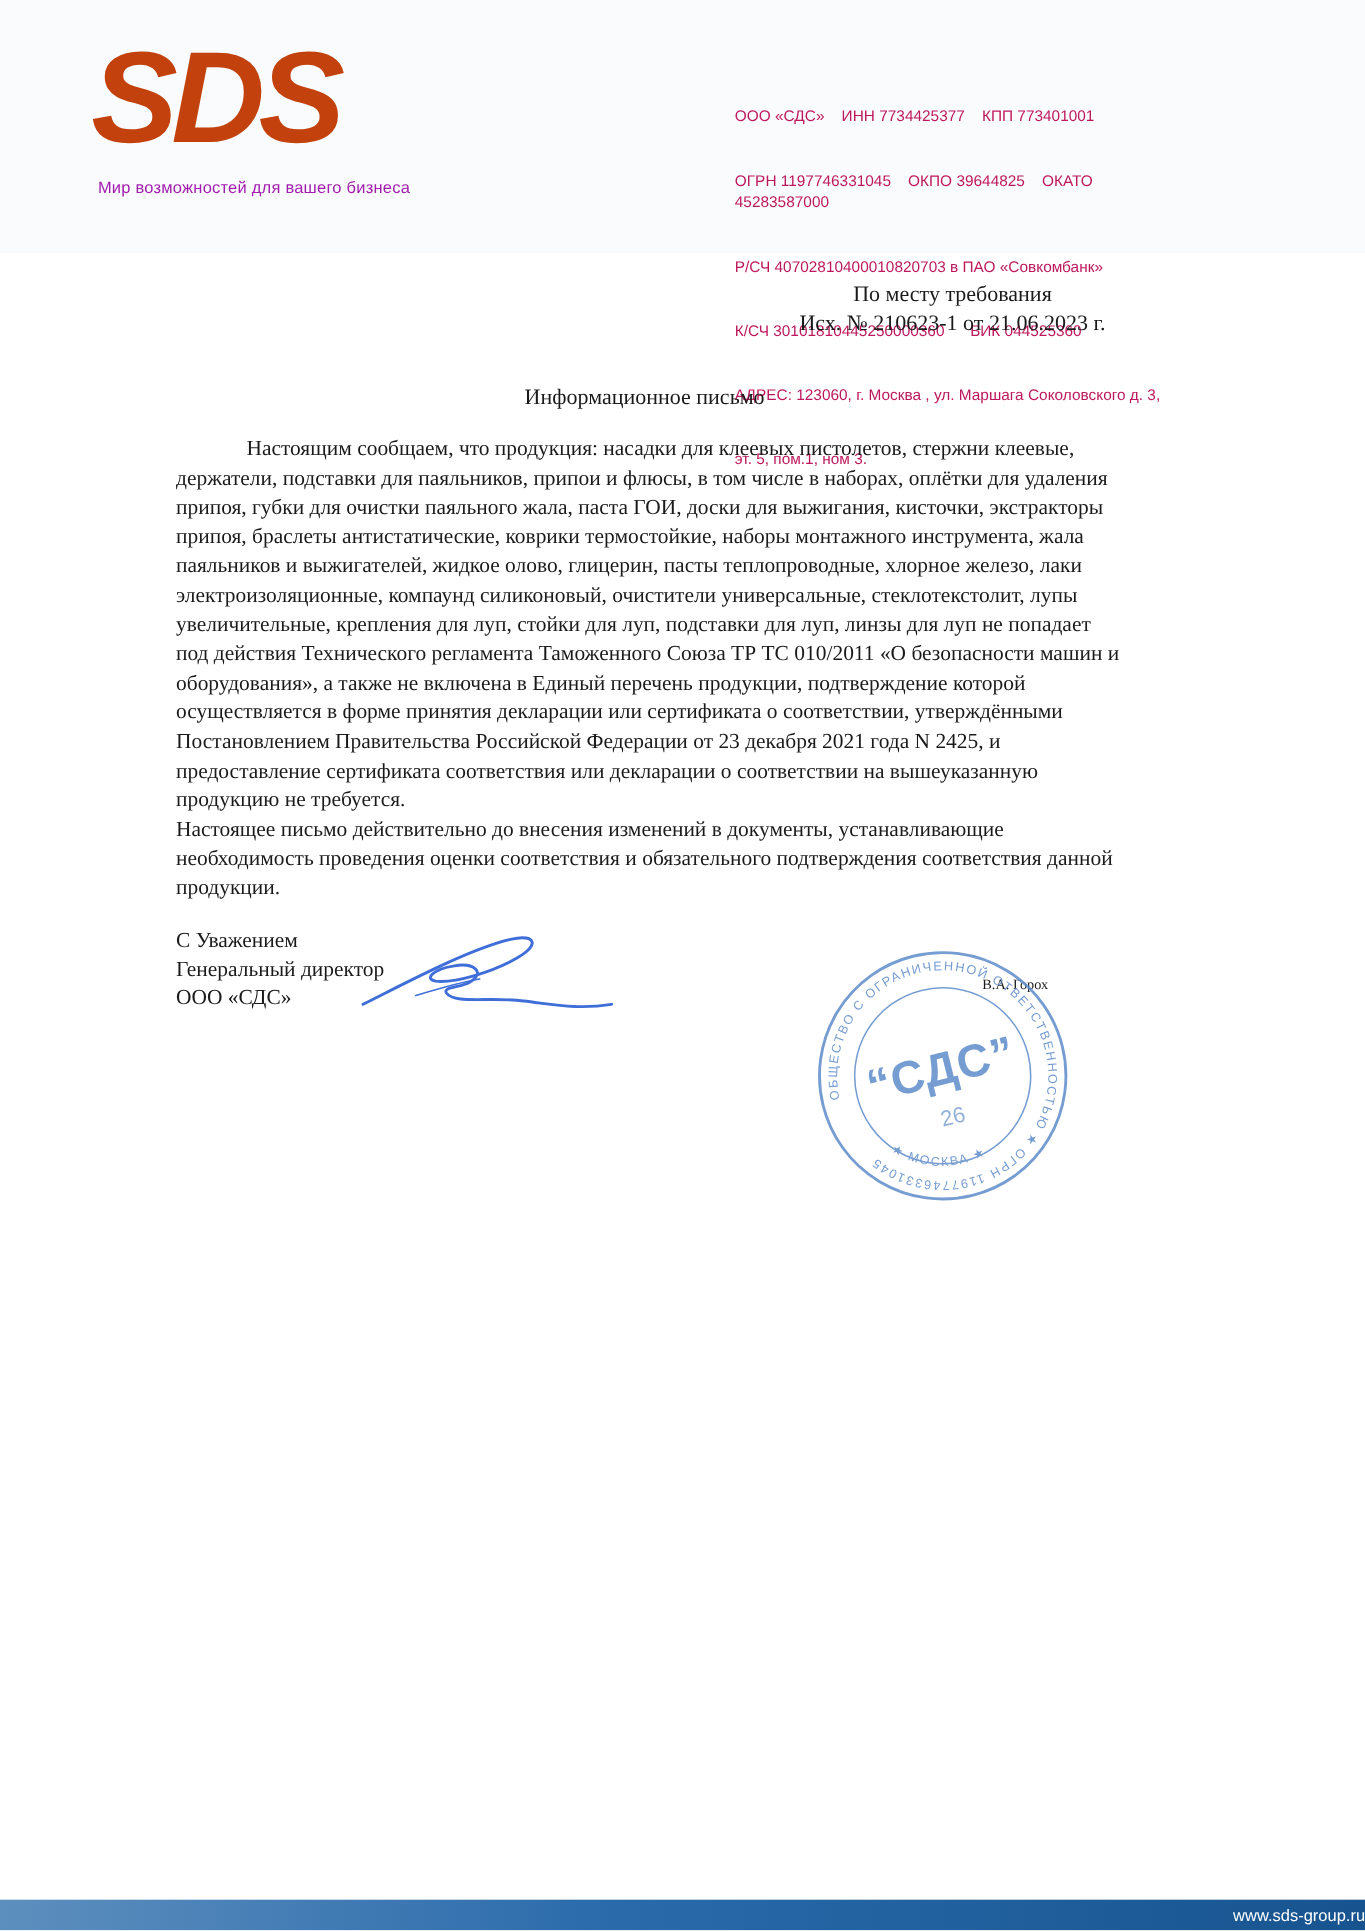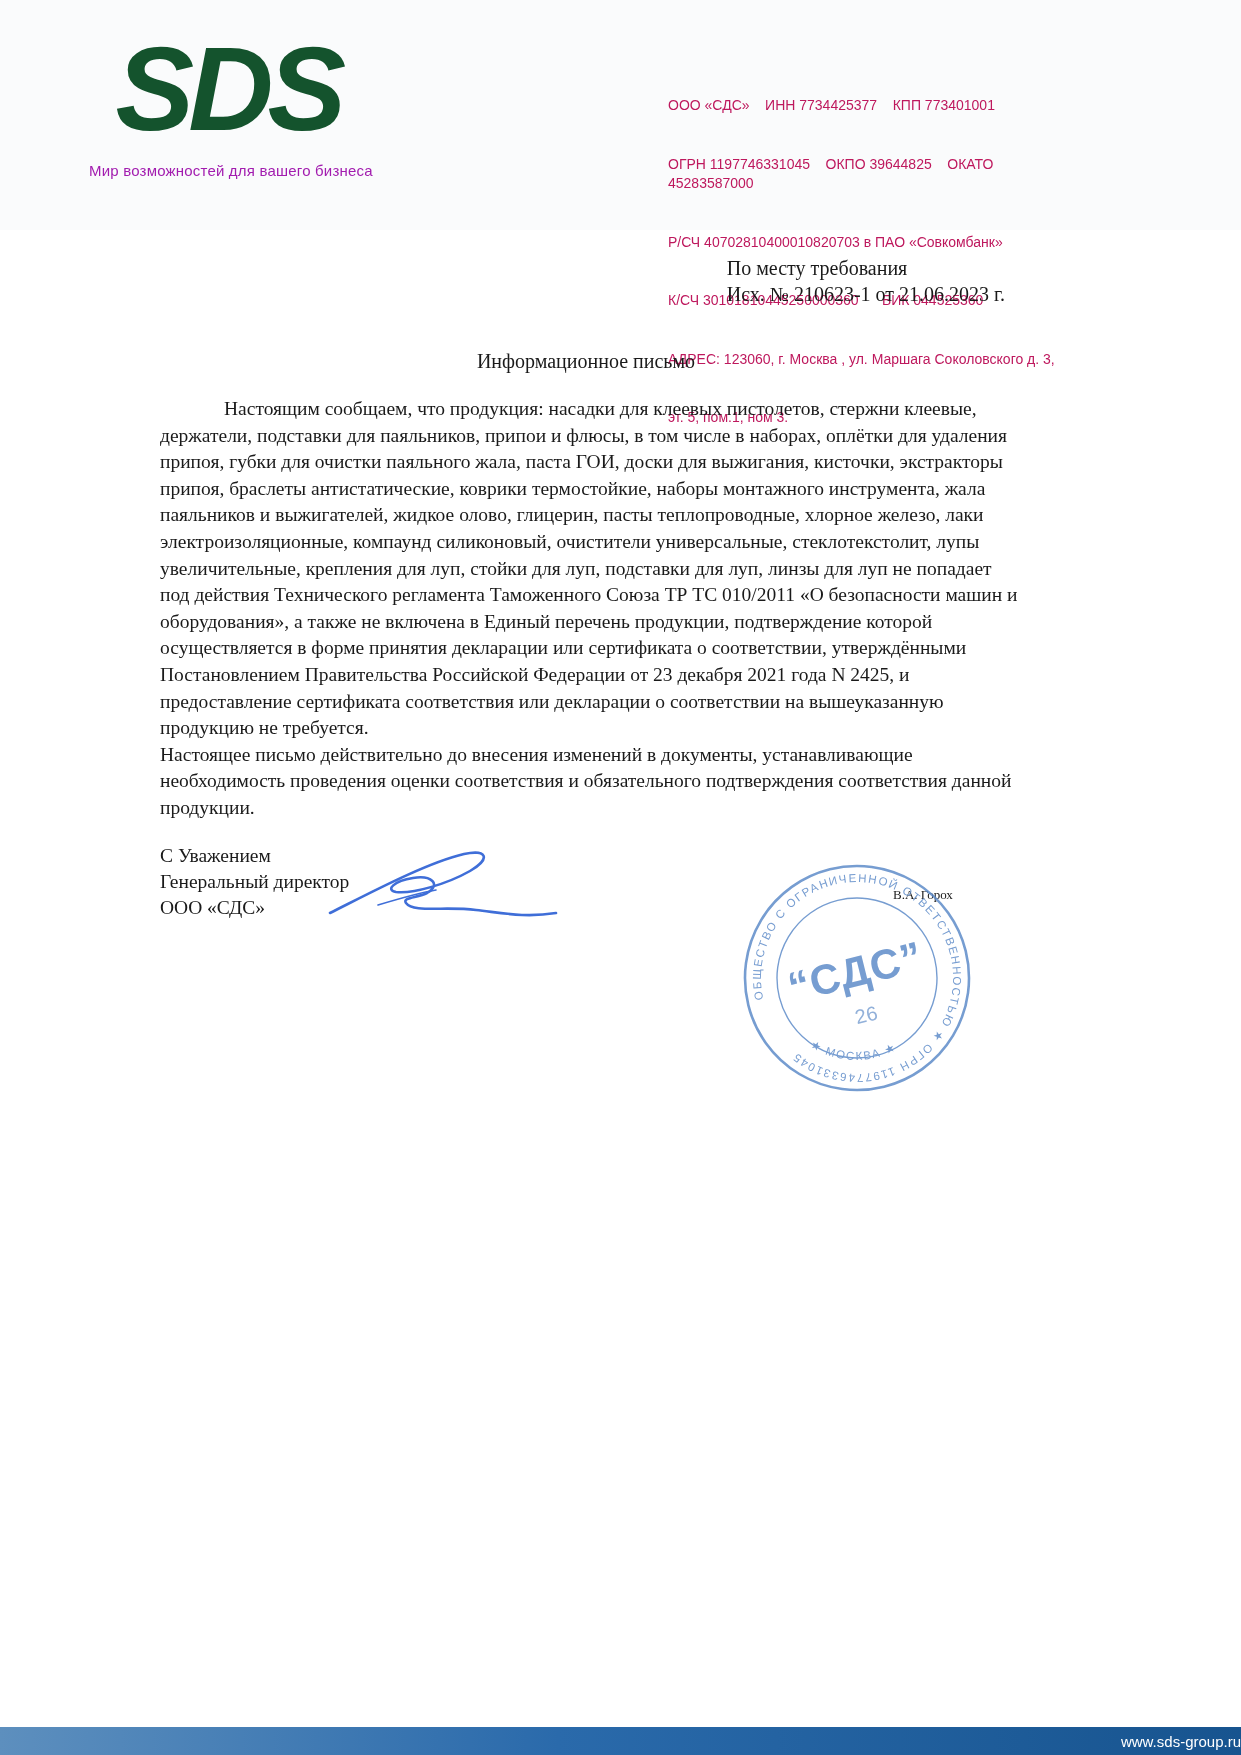--- a/index.html
+++ b/index.html
@@ -22,22 +22,21 @@
     background: #fafbfc;
   }
   .logo-block { position: absolute; left: 83px; top: 30px; }
   .logo-text {
     font-family: "Liberation Sans", sans-serif;
     font-weight: bold;
     font-style: italic;
     font-size: 118px;
     line-height: 1;
     letter-spacing: -6px;
-    color: #14532d;
-    text-align: center;
+    color: #c2410c;
   }
   .tagline {
     font-family: "Liberation Sans", sans-serif;
     font-size: 15px;
     color: #a21caf;
     margin-top: 14px;
     margin-left: 6px;
     letter-spacing: 0.2px;
   }
   .company-details {
@@ -48,21 +47,21 @@
     font-size: 14px;
     line-height: 19.5px;
     color: #be185d;
     white-space: pre-wrap;
   }
 
   
   .ref-block {
     position: absolute;
     right: 236px; top: 255px;
-    text-align: left;
+    text-align: center;
     font-size: 20px;
     line-height: 26px;
   }
 
   
   .letter-title {
     position: absolute;
     left: 160px; top: 350px;
     width: 852px;
     text-align: center;

